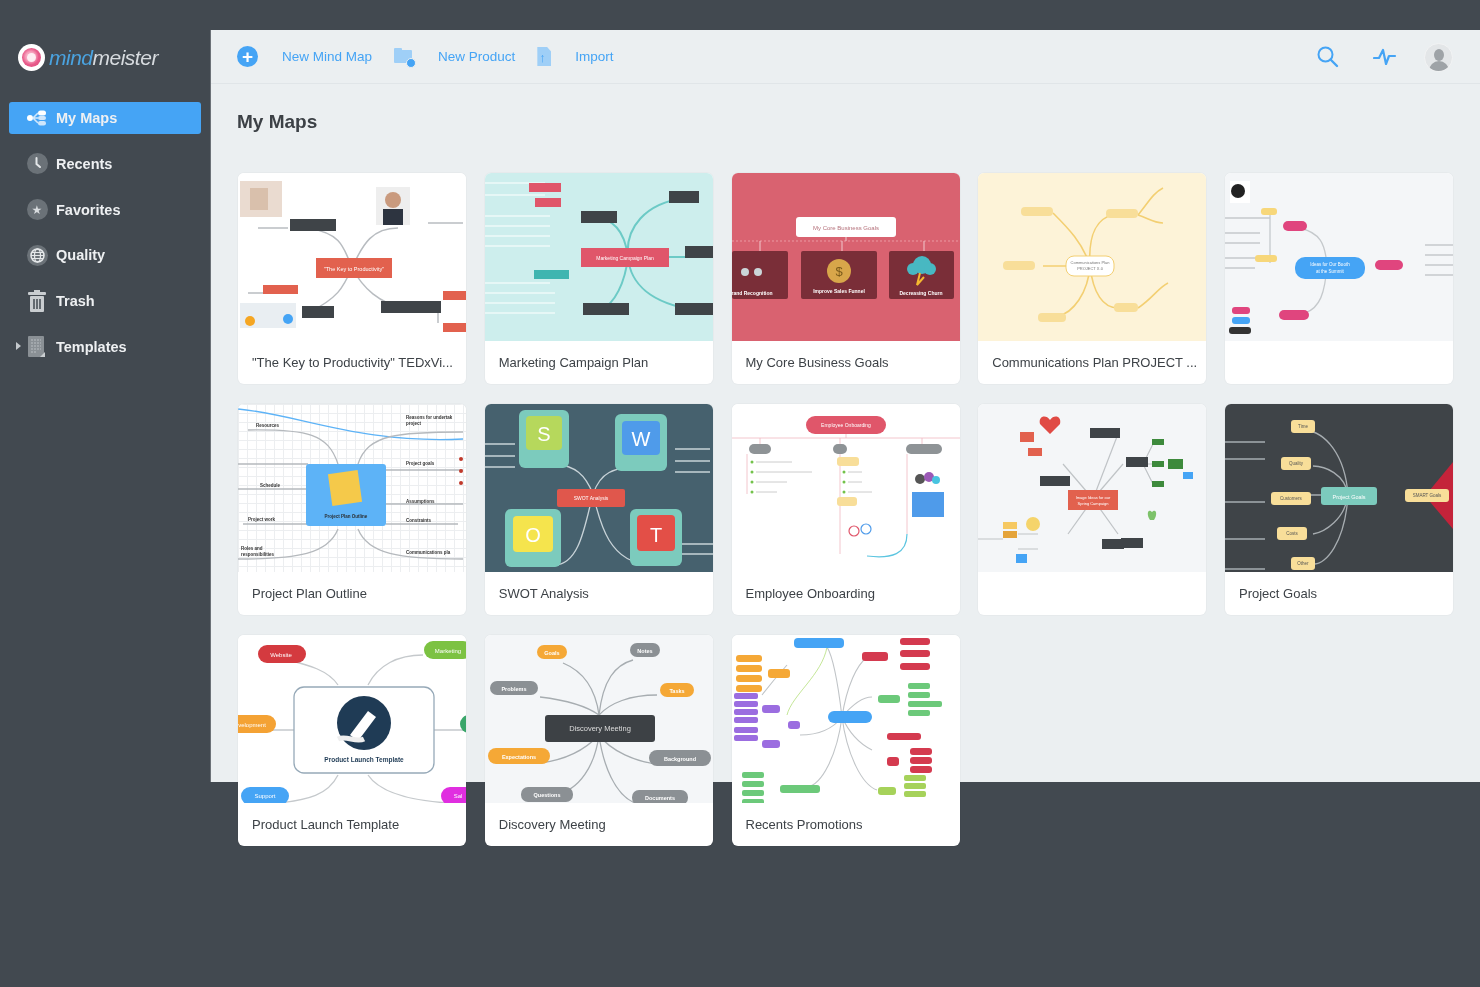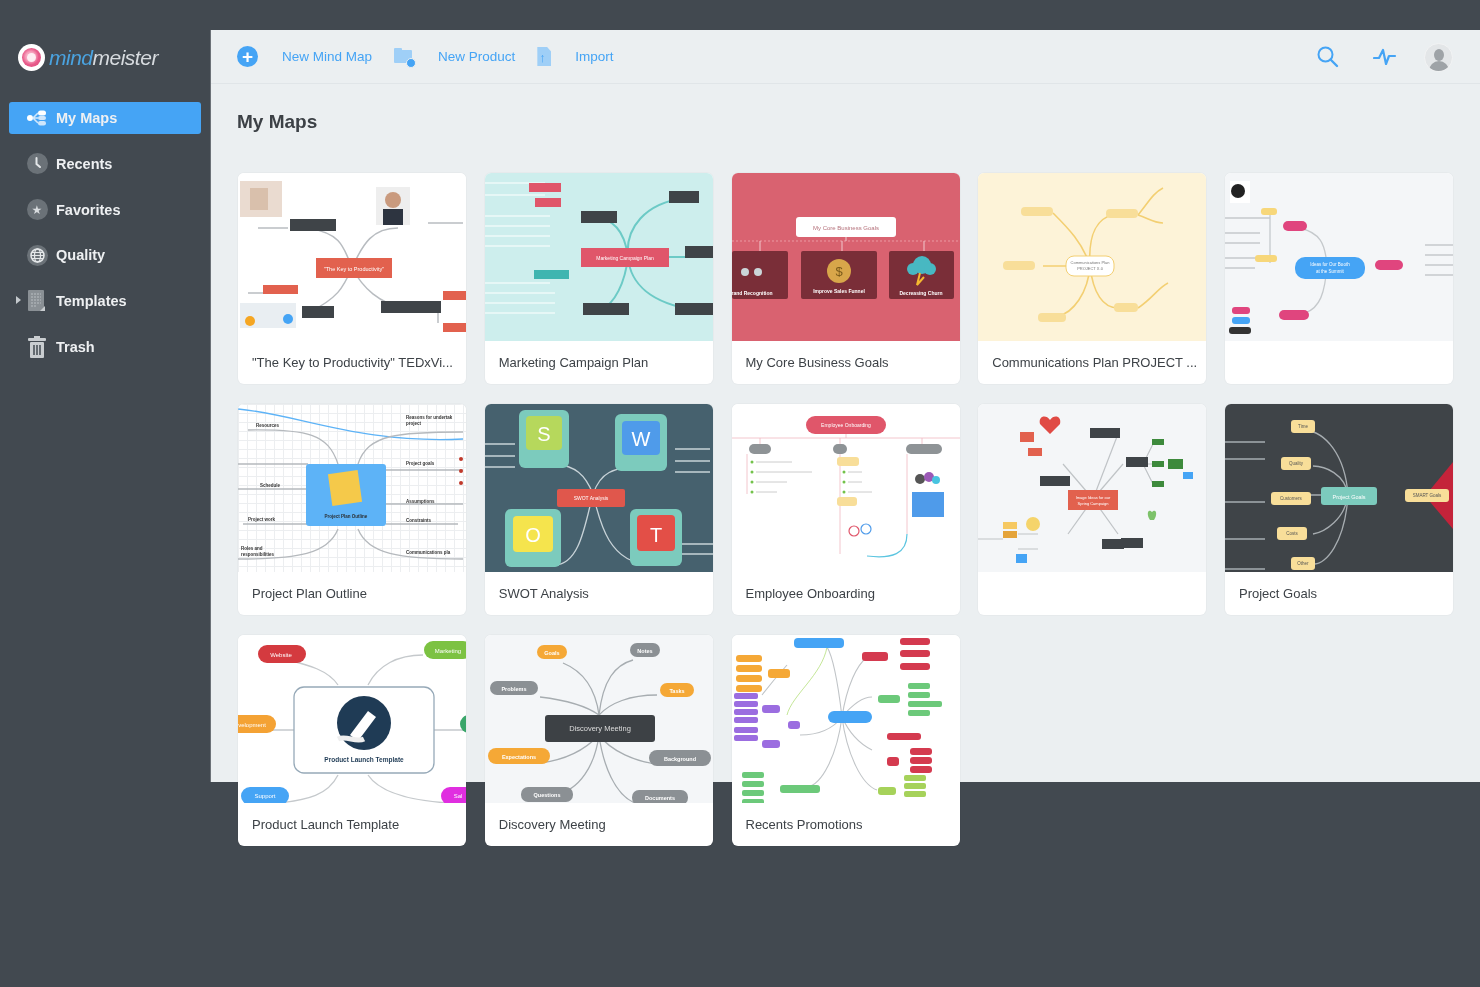--- a/index.html
+++ b/index.html
@@ -97,40 +97,40 @@
           <svg width="21" height="21" viewBox="0 0 21 21">
               <circle cx="10.5" cy="10.5" r="10.5" fill="#6b7278"></circle>
               <circle cx="10.5" cy="10.5" r="6.5" fill="none" stroke="#e4e7e9" stroke-width="1.5"></circle>
               <ellipse cx="10.5" cy="10.5" rx="3" ry="6.5" fill="none" stroke="#e4e7e9" stroke-width="1.3"></ellipse>
               <path d="M4 10.5 H17 M5 7.5 H16 M5 13.5 H16" stroke="#e4e7e9" stroke-width="1.1"></path>
             </svg>
         </span>
         <span class="lbl">Quality</span>
       </div>
       <div class="nav-item">
+        <span class="ico">
+          <svg width="18" height="22" viewBox="0 0 18 22">
+              <rect x="6" y="0" width="6" height="2" fill="#c9cdd0"></rect>
+              <rect x="0" y="2" width="18" height="3" rx="1" fill="#c9cdd0"></rect>
+              <rect x="2" y="6" width="14" height="16" rx="1" fill="#c9cdd0"></rect>
+              <path d="M6 9 V19 M9 9 V19 M12 9 V19" stroke="#424950" stroke-width="1.5"></path>
+            </svg>
+        </span>
+        <span class="lbl">Trash</span>
+      </div>
+      <div class="nav-item">
         <span class="caret"></span>
         <span class="ico">
           <svg width="18" height="22" viewBox="0 0 18 22">
               <rect x="0" y="0" width="16" height="21" rx="1" fill="#8a9095"></rect>
               <path d="M3 4 H13 M3 7 H13 M3 10 H13 M3 13 H13 M3 16 H9" stroke="#b9bec2" stroke-width="1" stroke-dasharray="2 1"></path>
               <path d="M12 21 L17 16 L17 21 Z" fill="#c9cdd0"></path>
             </svg>
         </span>
         <span class="lbl">Templates</span>
-      </div>
-      <div class="nav-item">
-        <span class="ico">
-          <svg width="18" height="22" viewBox="0 0 18 22">
-              <rect x="6" y="0" width="6" height="2" fill="#c9cdd0"></rect>
-              <rect x="0" y="2" width="18" height="3" rx="1" fill="#c9cdd0"></rect>
-              <rect x="2" y="6" width="14" height="16" rx="1" fill="#c9cdd0"></rect>
-              <path d="M6 9 V19 M9 9 V19 M12 9 V19" stroke="#424950" stroke-width="1.5"></path>
-            </svg>
-        </span>
-        <span class="lbl">Trash</span>
       </div>
     </nav>
   </aside>
 
   <main class="main">
     <div class="toolbar">
       <div class="tb-btn">
         <span class="plus-ico">+</span>
         <span class="lbl">New Mind Map</span>
       </div>

